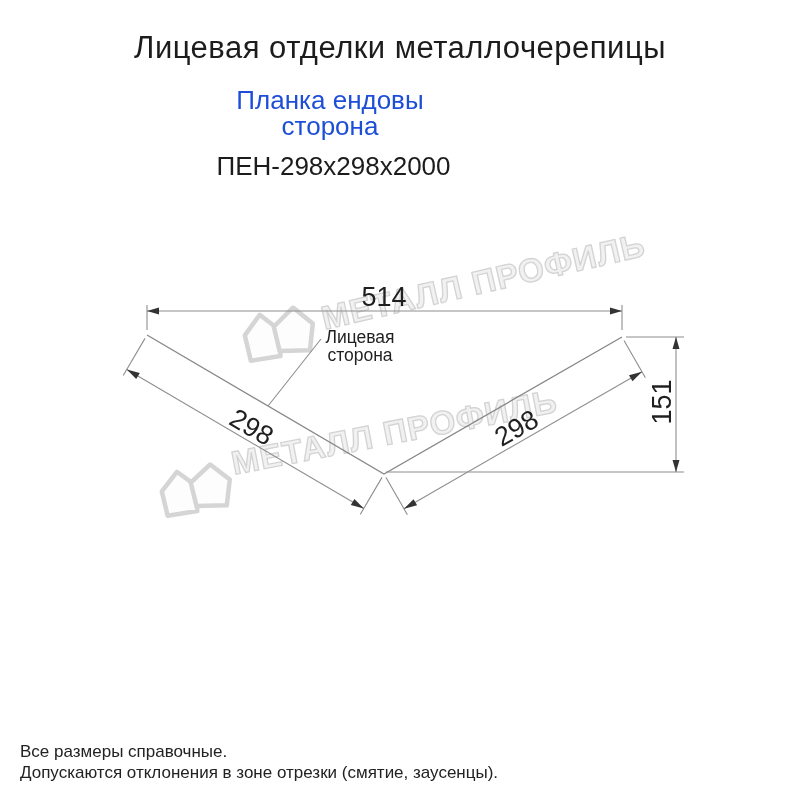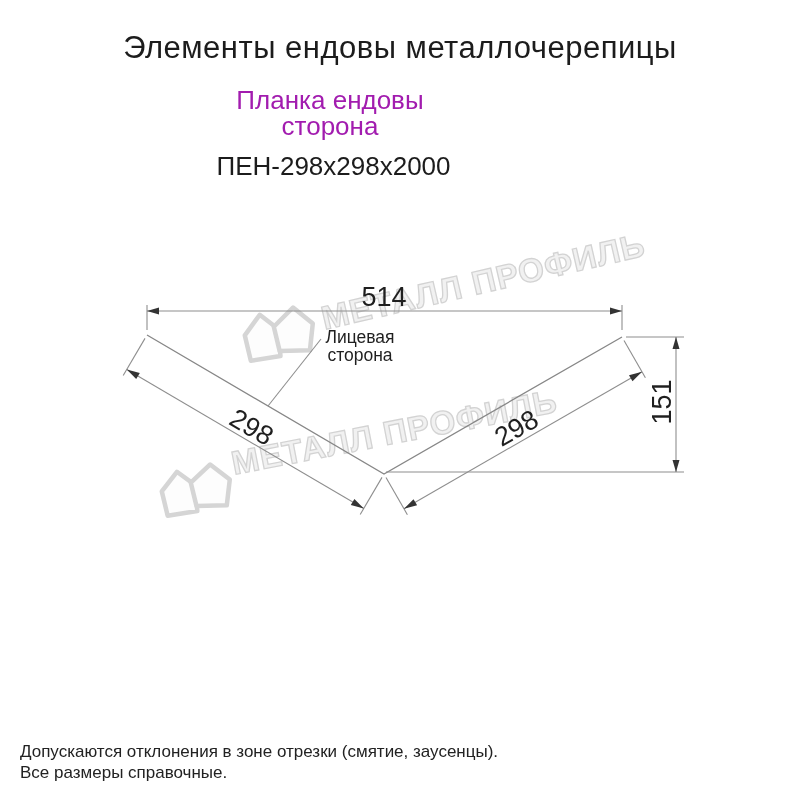--- a/index.html
+++ b/index.html
@@ -11,21 +11,21 @@
     font-family:"Liberation Sans", sans-serif;
     color:#1f1f1f;
   }
   .title{
     position:absolute;left:0;top:30px;width:800px;
     text-align:center;font-size:31px;line-height:36px;
     letter-spacing:0.5px;color:#1c1c1c;
   }
   .subtitle{
     position:absolute;left:0;top:87px;width:660px;
-    text-align:center;font-size:26px;line-height:26px;color:#a21caf;
+    text-align:center;font-size:26px;line-height:26px;color:#1d4ed8;
   }
   .model{
     position:absolute;left:0;top:153px;width:667px;
     text-align:center;font-size:26px;line-height:27px;color:#1c1c1c;
   }
   .footer{
     position:absolute;left:20px;top:741px;width:720px;
     font-size:17px;line-height:21px;color:#222;
   }
   
@@ -51,21 +51,21 @@
   .dimtxt{font-family:"Liberation Sans",sans-serif;font-size:27px;fill:#1f1f1f;}
   .lbltxt{font-family:"Liberation Sans",sans-serif;font-size:17.5px;fill:#1f1f1f;}
   .z3{z-index:3;}
   .z1{z-index:1;}
 </style>
 </head>
 <body>
 
 <div class="page">
 
-  <div class="title">Элементы ендовы металлочерепицы</div>
+  <div class="title">Лицевая отделки металлочерепицы</div>
   <div class="subtitle">
     <div>Планка ендовы</div>
     <div>сторона</div>
   </div>
   <div class="model">ПЕН-298х298х2000</div>
 
   <div class="wm-logo wm-logo-top z1">
     <svg width="82" height="62" viewBox="0 0 82 62">
       <g fill="#fdfdfd" stroke="#d5d5d5" stroke-width="4.5" stroke-linejoin="round" transform="rotate(-9 41 31)">
         <path d="M7 27 L25 9 L41 26 L39 53 L9 53 Z"></path>
@@ -125,17 +125,17 @@
     </g>
 
     <g>
       <line class="dline" x1="321" y1="339" x2="268" y2="406"></line>
       <text class="lbltxt" x="360" y="343" text-anchor="middle">Лицевая</text>
       <text class="lbltxt" x="360" y="361" text-anchor="middle">сторона</text>
     </g>
   </svg>
 
   <div class="footer z3">
+    <div>Все размеры справочные.</div>
     <div>Допускаются отклонения в зоне отрезки (смятие, заусенцы).</div>
-    <div>Все размеры справочные.</div>
   </div>
 
 </div>
 
 </body></html>

